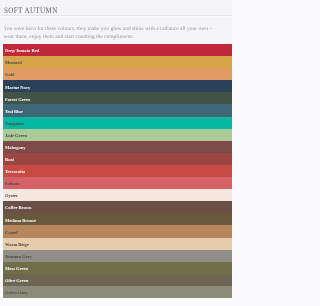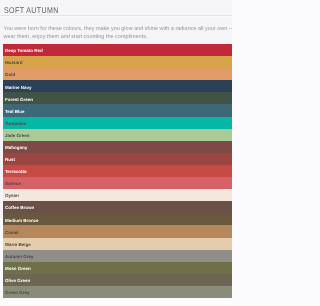--- a/index.html
+++ b/index.html
@@ -4,21 +4,21 @@
 <style>
   html,body{margin:0;padding:0;}
   body{
     width:236px;height:306px;overflow:hidden;
     background:#fbfafc;
     font-family:"Liberation Sans", sans-serif;
     -webkit-font-smoothing:antialiased;
     text-rendering:geometricPrecision;
     opacity:0.999;
   }
-  .page{position:relative;width:232px;height:218px;background:#f5f5f8;filter:blur(0px);}
+  .page{position:relative;width:232px;height:218px;background:#f5f5f8;filter:blur(0px);font-family:Liberation Serif, serif;}
   .title{position:absolute;left:3.9px;top:5.5px;font-size:8.3px;color:#5c5c62;line-height:9px;letter-spacing:0.45px;transform:scaleX(0.85);transform-origin:left center;filter:blur(0px);}
   .divider{position:absolute;left:0;top:15px;width:232px;height:1px;background:#e4e4e6;}
   .divider2{position:absolute;left:0;top:16px;width:232px;height:1px;background:#fafafc;}
   .desc{filter:blur(0px);position:absolute;left:3.5px;top:25.8px;font-size:5.5px;color:#94949e;line-height:7.7px;width:232px;}
   .swatches{position:absolute;left:3px;top:44px;width:228.6px;}
   .sw{height:12.095px;position:relative;}
   .sw span{filter:blur(0px);position:absolute;left:1.9px;top:50%;margin-top:-1.8px;font-size:4.5px;font-weight:bold;white-space:nowrap;}
 </style>
 </head>
 <body>

